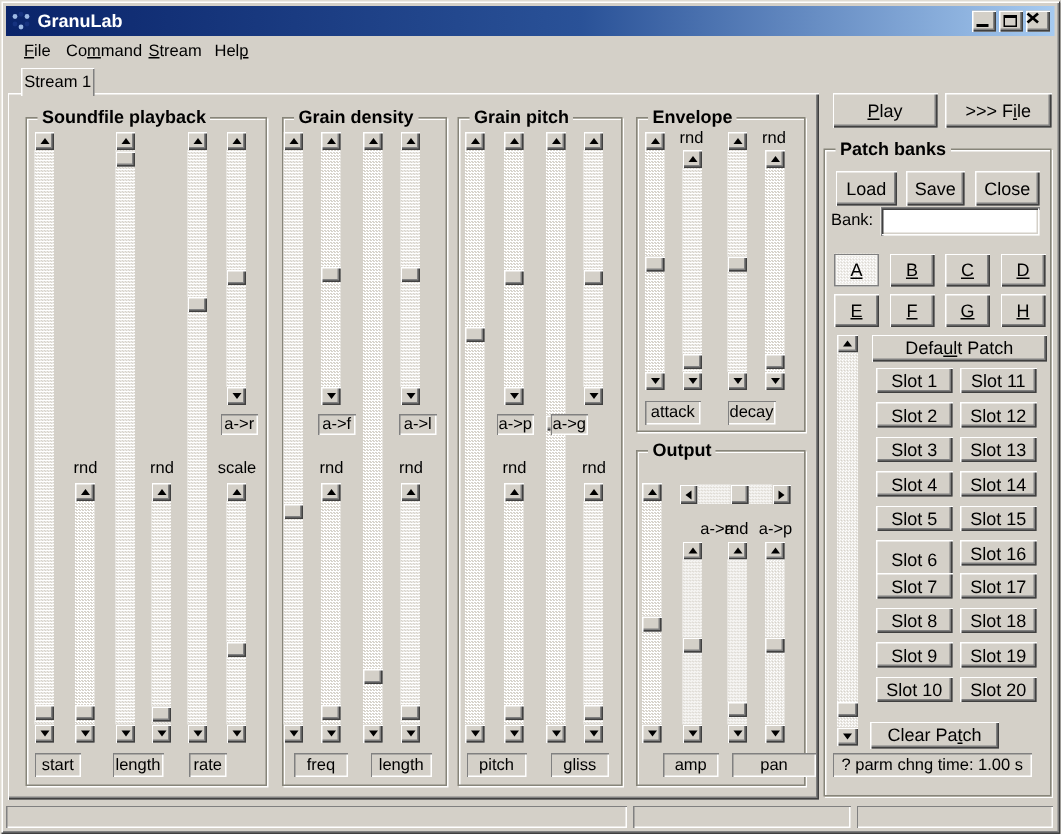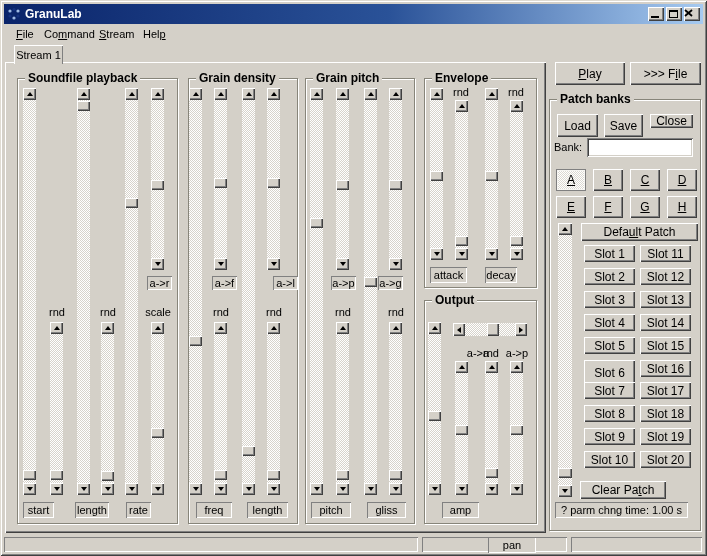--- a/index.html
+++ b/index.html
@@ -476,47 +476,47 @@
     <div class="small-label" style="left: 274px; top: 306px;">rnd</div>
     <div class="small-label" style="left: 343px; top: 306px;">rnd</div>
     <div class="small-label" style="left: 396px; top: 306px;">rnd</div>
     <div class="small-label" style="left: 461px; top: 86px;">rnd</div>
     <div class="small-label" style="left: 516px; top: 86px;">rnd</div>
     <div class="small-label" style="left: 478px; top: 347px;">a-&gt;a</div>
     <div class="small-label" style="left: 491px; top: 347px;">rnd</div>
     <div class="small-label" style="left: 517px; top: 347px;">a-&gt;p</div>
     <div class="sunken-box" style="left: 147px; top: 276px; width: 25px; height: 14px;">a-&gt;r</div>
     <div class="sunken-box" style="left: 212px; top: 276px; width: 25px; height: 14px;">a-&gt;f</div>
-    <div class="sunken-box" style="left: 266px; top: 276px; width: 25px; height: 14px; margin-left: 7px;">a-&gt;l</div>
+    <div class="sunken-box" style="left: 266px; top: 276px; width: 25px; height: 14px;">a-&gt;l</div>
     <div class="sunken-box" style="left: 331px; top: 276px; width: 25px; height: 14px;">a-&gt;p</div>
-    <div class="sunken-box" style="left: 378px; top: 276px; width: 25px; height: 14px;">a-&gt;g</div>
+    <div class="sunken-box" style="left: 367px; top: 276px; width: 25px; height: 14px;">a-&gt;g</div>
     <div class="sunken-box" style="left: 23px; top: 502px; width: 31px; height: 16px;">start</div>
     <div class="sunken-box" style="left: 75px; top: 502px; width: 34px; height: 16px;">length</div>
     <div class="sunken-box" style="left: 126px; top: 502px; width: 25px; height: 16px;">rate</div>
     <div class="sunken-box" style="left: 196px; top: 502px; width: 36px; height: 16px;">freq</div>
     <div class="sunken-box" style="left: 247px; top: 502px; width: 41px; height: 16px;">length</div>
     <div class="sunken-box" style="left: 311px; top: 502px; width: 40px; height: 16px;">pitch</div>
     <div class="sunken-box" style="left: 367px; top: 502px; width: 39px; height: 16px;">gliss</div>
     <div class="sunken-box" style="left: 430px; top: 267px; width: 37px; height: 16px;">attack</div>
     <div class="sunken-box" style="left: 485px; top: 267px; width: 32px; height: 16px;">decay</div>
     <div class="sunken-box" style="left: 430px; top: 502px; width: 37px; height: 16px; margin-left: 12px;">amp</div>
-    <div class="sunken-box" style="left: 488px; top: 502px; width: 48px; height: 16px; margin-top: 35px;">pan</div>
+    <div class="sunken-box" style="left: 488px; top: 502px; width: 56px; height: 16px;">pan</div>
     <div class="btn" style="left: 555px; top: 62px; width: 70px; height: 23px;">
       <span></span>
       <span class="accel">P</span>
       <span>lay</span>
     </div>
     <div class="btn" style="left: 630px; top: 62px; width: 71px; height: 23px;">
       <span>&gt;&gt;&gt; F</span>
       <span class="accel">i</span>
       <span>le</span>
     </div>
     <div class="btn" style="left: 557px; top: 114px; width: 41px; height: 23px;">Load</div>
     <div class="btn" style="left: 604px; top: 114px; width: 39px; height: 23px;">Save</div>
-    <div class="btn" style="left: 650px; top: 114px; width: 43px; height: 14px; text-align: right;">Close</div>
+    <div class="btn" style="left: 650px; top: 114px; width: 43px; height: 23px; text-align: right;">Close</div>
     <div class="plain-label" style="left: 554px; top: 141px;">Bank:</div>
     <div class="text-input" style="left: 587px; top: 138px; width: 106px; height: 19px;"></div>
     <div class="btn bank-active" style="left: 556px; top: 169px; width: 30px; height: 22px;">
       <span class="accel">A</span>
     </div>
     <div class="btn" style="left: 593px; top: 169px; width: 30px; height: 22px;">
       <span class="accel">B</span>
     </div>
     <div class="btn" style="left: 630px; top: 169px; width: 30px; height: 22px;">
       <span class="accel">C</span>

